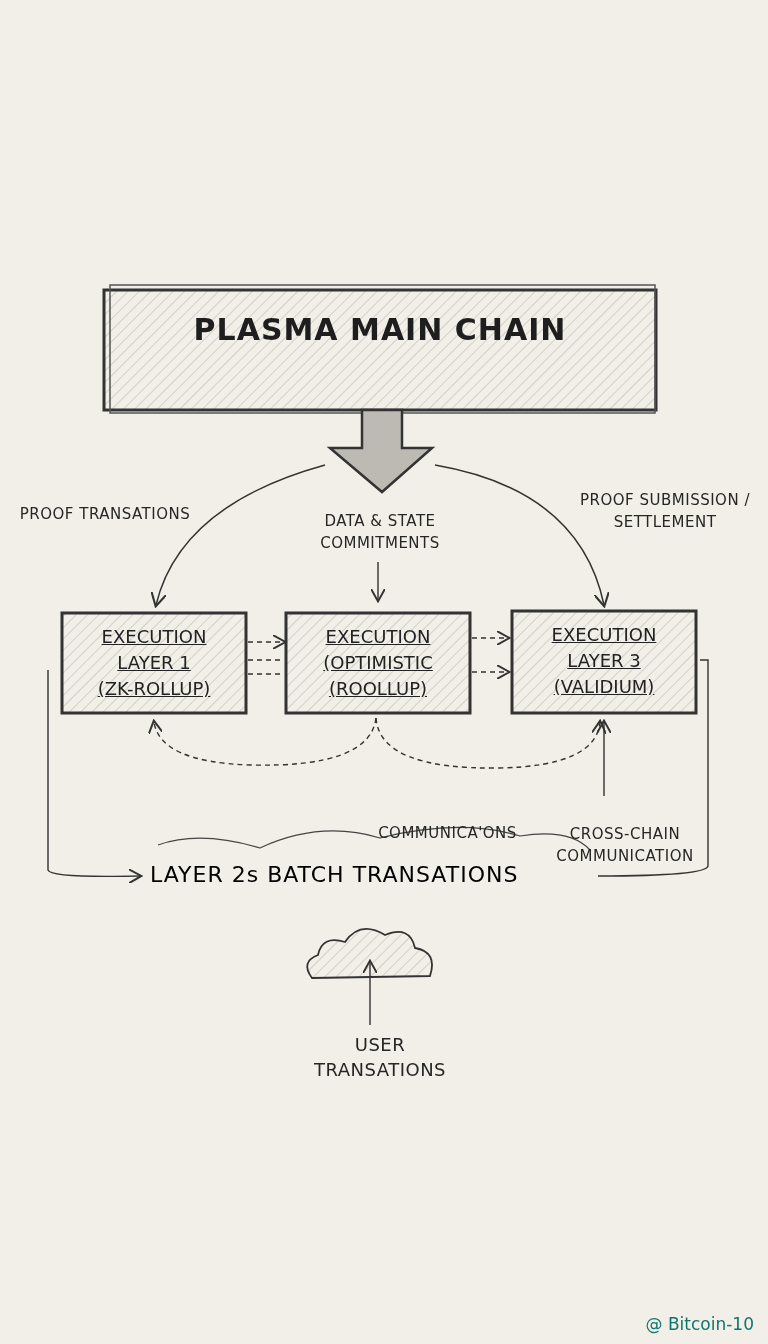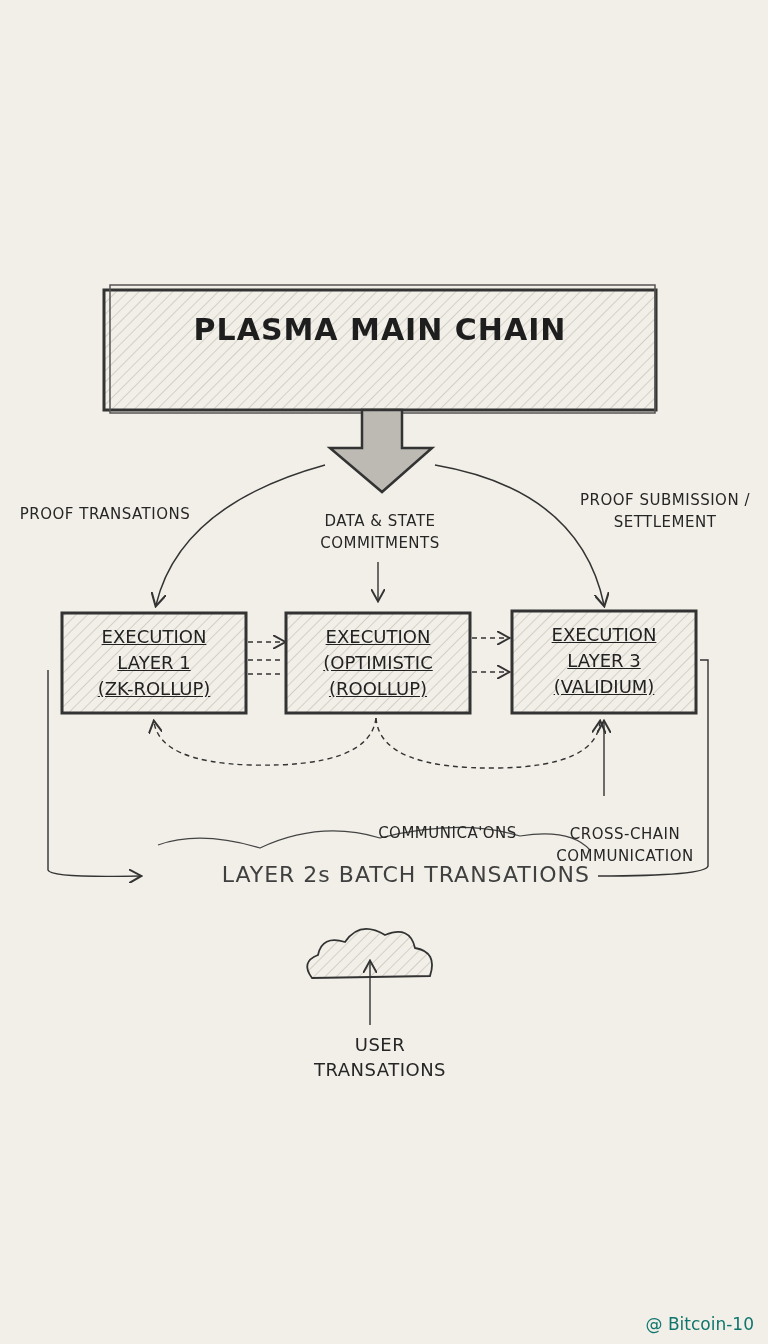--- a/index.html
+++ b/index.html
@@ -3,21 +3,21 @@
 <meta charset="utf-8">
 <style>
   html, body { margin:0; padding:0; }
   body { width:768px; height:1344px; background:#f1efe7; position:relative; overflow:hidden;
          font-family:"DejaVu Sans", sans-serif; color:#2b2b2b; }
   .lbl { position:absolute; font-size:15px; letter-spacing:0.5px; text-align:center; line-height:22px; color:#262626; }
   .boxtxt { position:absolute; font-size:18px; text-align:center; line-height:26px; color:#222;text-decoration:underline; }
   svg { position:absolute; left:0; top:0; }
   .title { position:absolute; left:110px; top:312px; width:540px; text-align:center;
            font-size:30px; font-weight:bold; letter-spacing:1px; color:#1e1e1e; }
-  .bottom { position:absolute; left:150px; top:862px; width:440px; text-align:right; font-size:22px; letter-spacing:1px; color:#404040; }
+  .bottom { position:absolute; left:150px; top:862px; width:440px; text-align:left; font-size:22px; letter-spacing:1px; color:#000000; }
   .wm { position:absolute; right:14px; bottom:10px; font-size:17px; color:#0f766e; }
 </style>
 </head>
 <body>
 
 <svg width="768" height="1344">
   <defs>
     <pattern id="hatch" width="8" height="8" patternUnits="userSpaceOnUse" patternTransform="rotate(45)">
       <line x1="0" y1="0" x2="0" y2="8" stroke="#bdbab0" stroke-width="1.2"></line>
     </pattern>

